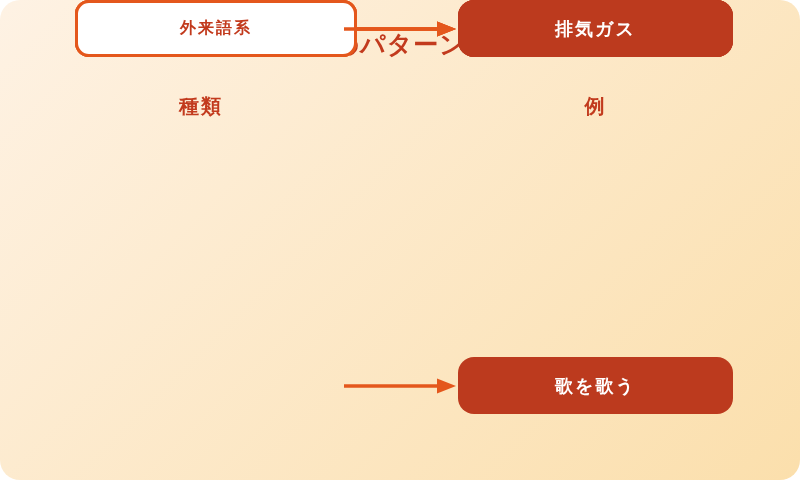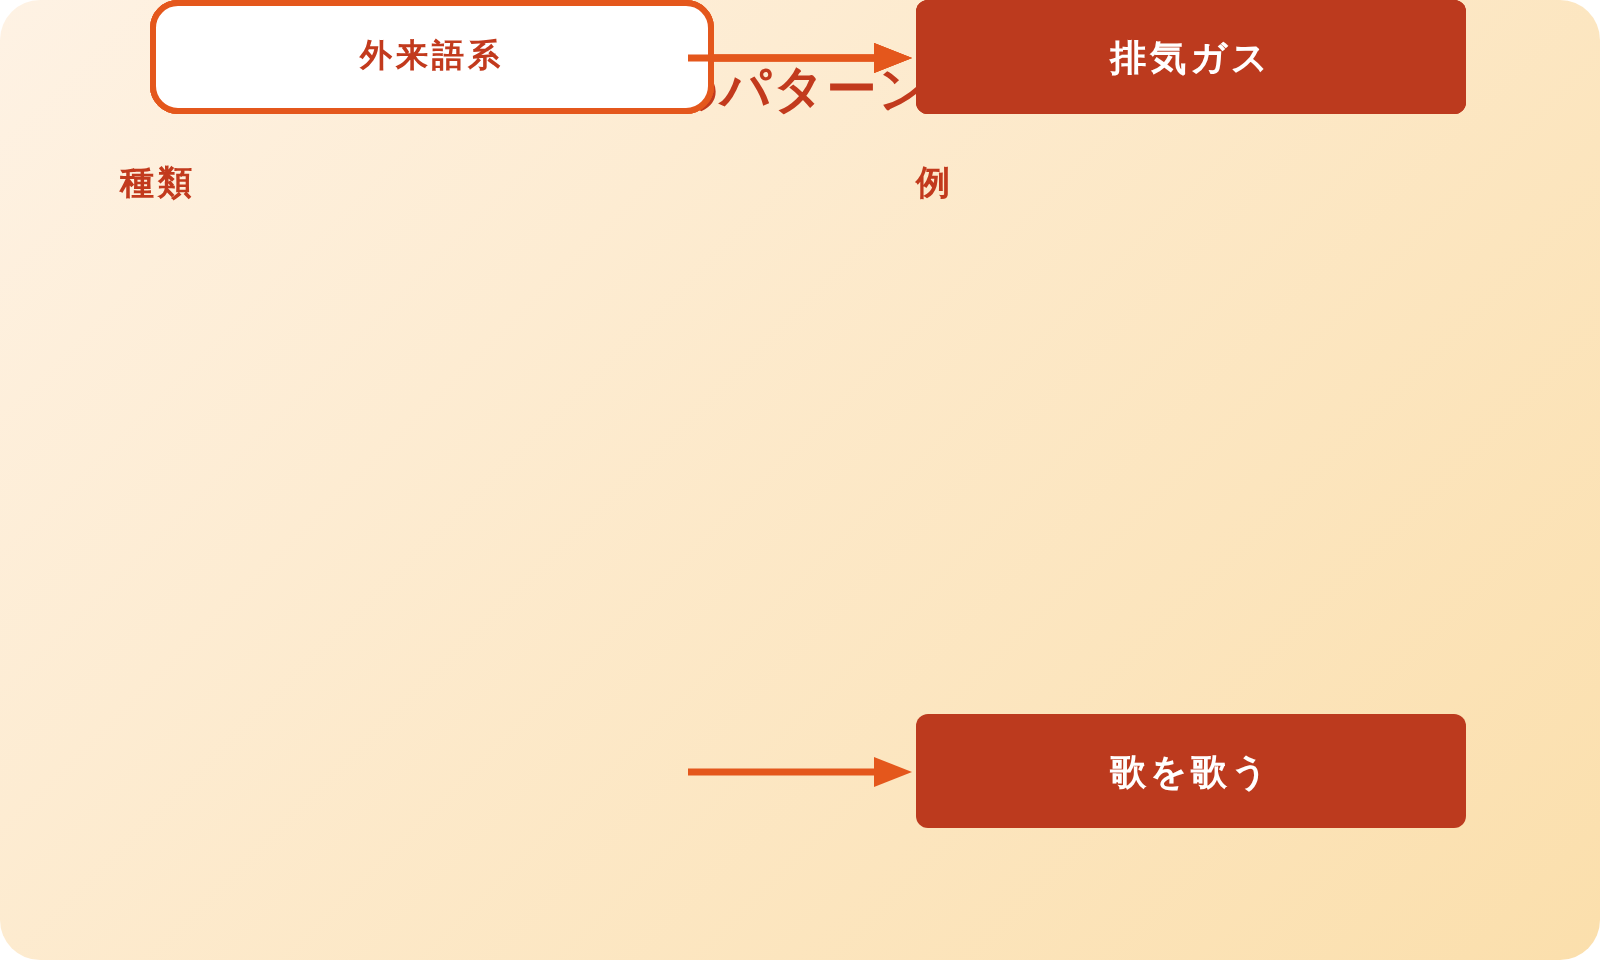--- a/index.html
+++ b/index.html
@@ -22,23 +22,23 @@
     left: 0;
     width: 100%;
     text-align: center;
     font-size: 25px;
     font-weight: bold;
     color: var(--dark-red, #C23A1D);
     letter-spacing: 1px;
   }
   .col-header {
     position: absolute;
-    top: 80px;
-    text-align: left;
-    font-size: 17px;
+    top: 93px;
+    text-align: center;
+    font-size: 20px;
     font-weight: bold;
     color: var(--dark-red, #C23A1D);
     letter-spacing: 2px;
   }
   .col-header.type-col { left: 60px; width: 282px; }
   .col-header.example-col { left: 458px; width: 275px; }
 
   .row {
     position: absolute;
     left: 0;
@@ -77,21 +77,21 @@
     align-items: center;
     justify-content: center;
   }
   .example-box {
     position: absolute;
     left: 458px;
     width: 275px;
     height: 57px;
     box-sizing: border-box;
     background: var(--example-fill, #BC3A1E);
-    border-radius: 6px;
+    border-radius: 16px;
     display: flex;
     align-items: center;
     justify-content: center;
     font-size: 18px;
     font-weight: bold;
     color: var(--example-text, #ffffff);
     letter-spacing: 2px;
   }
 </style>
 </head>

